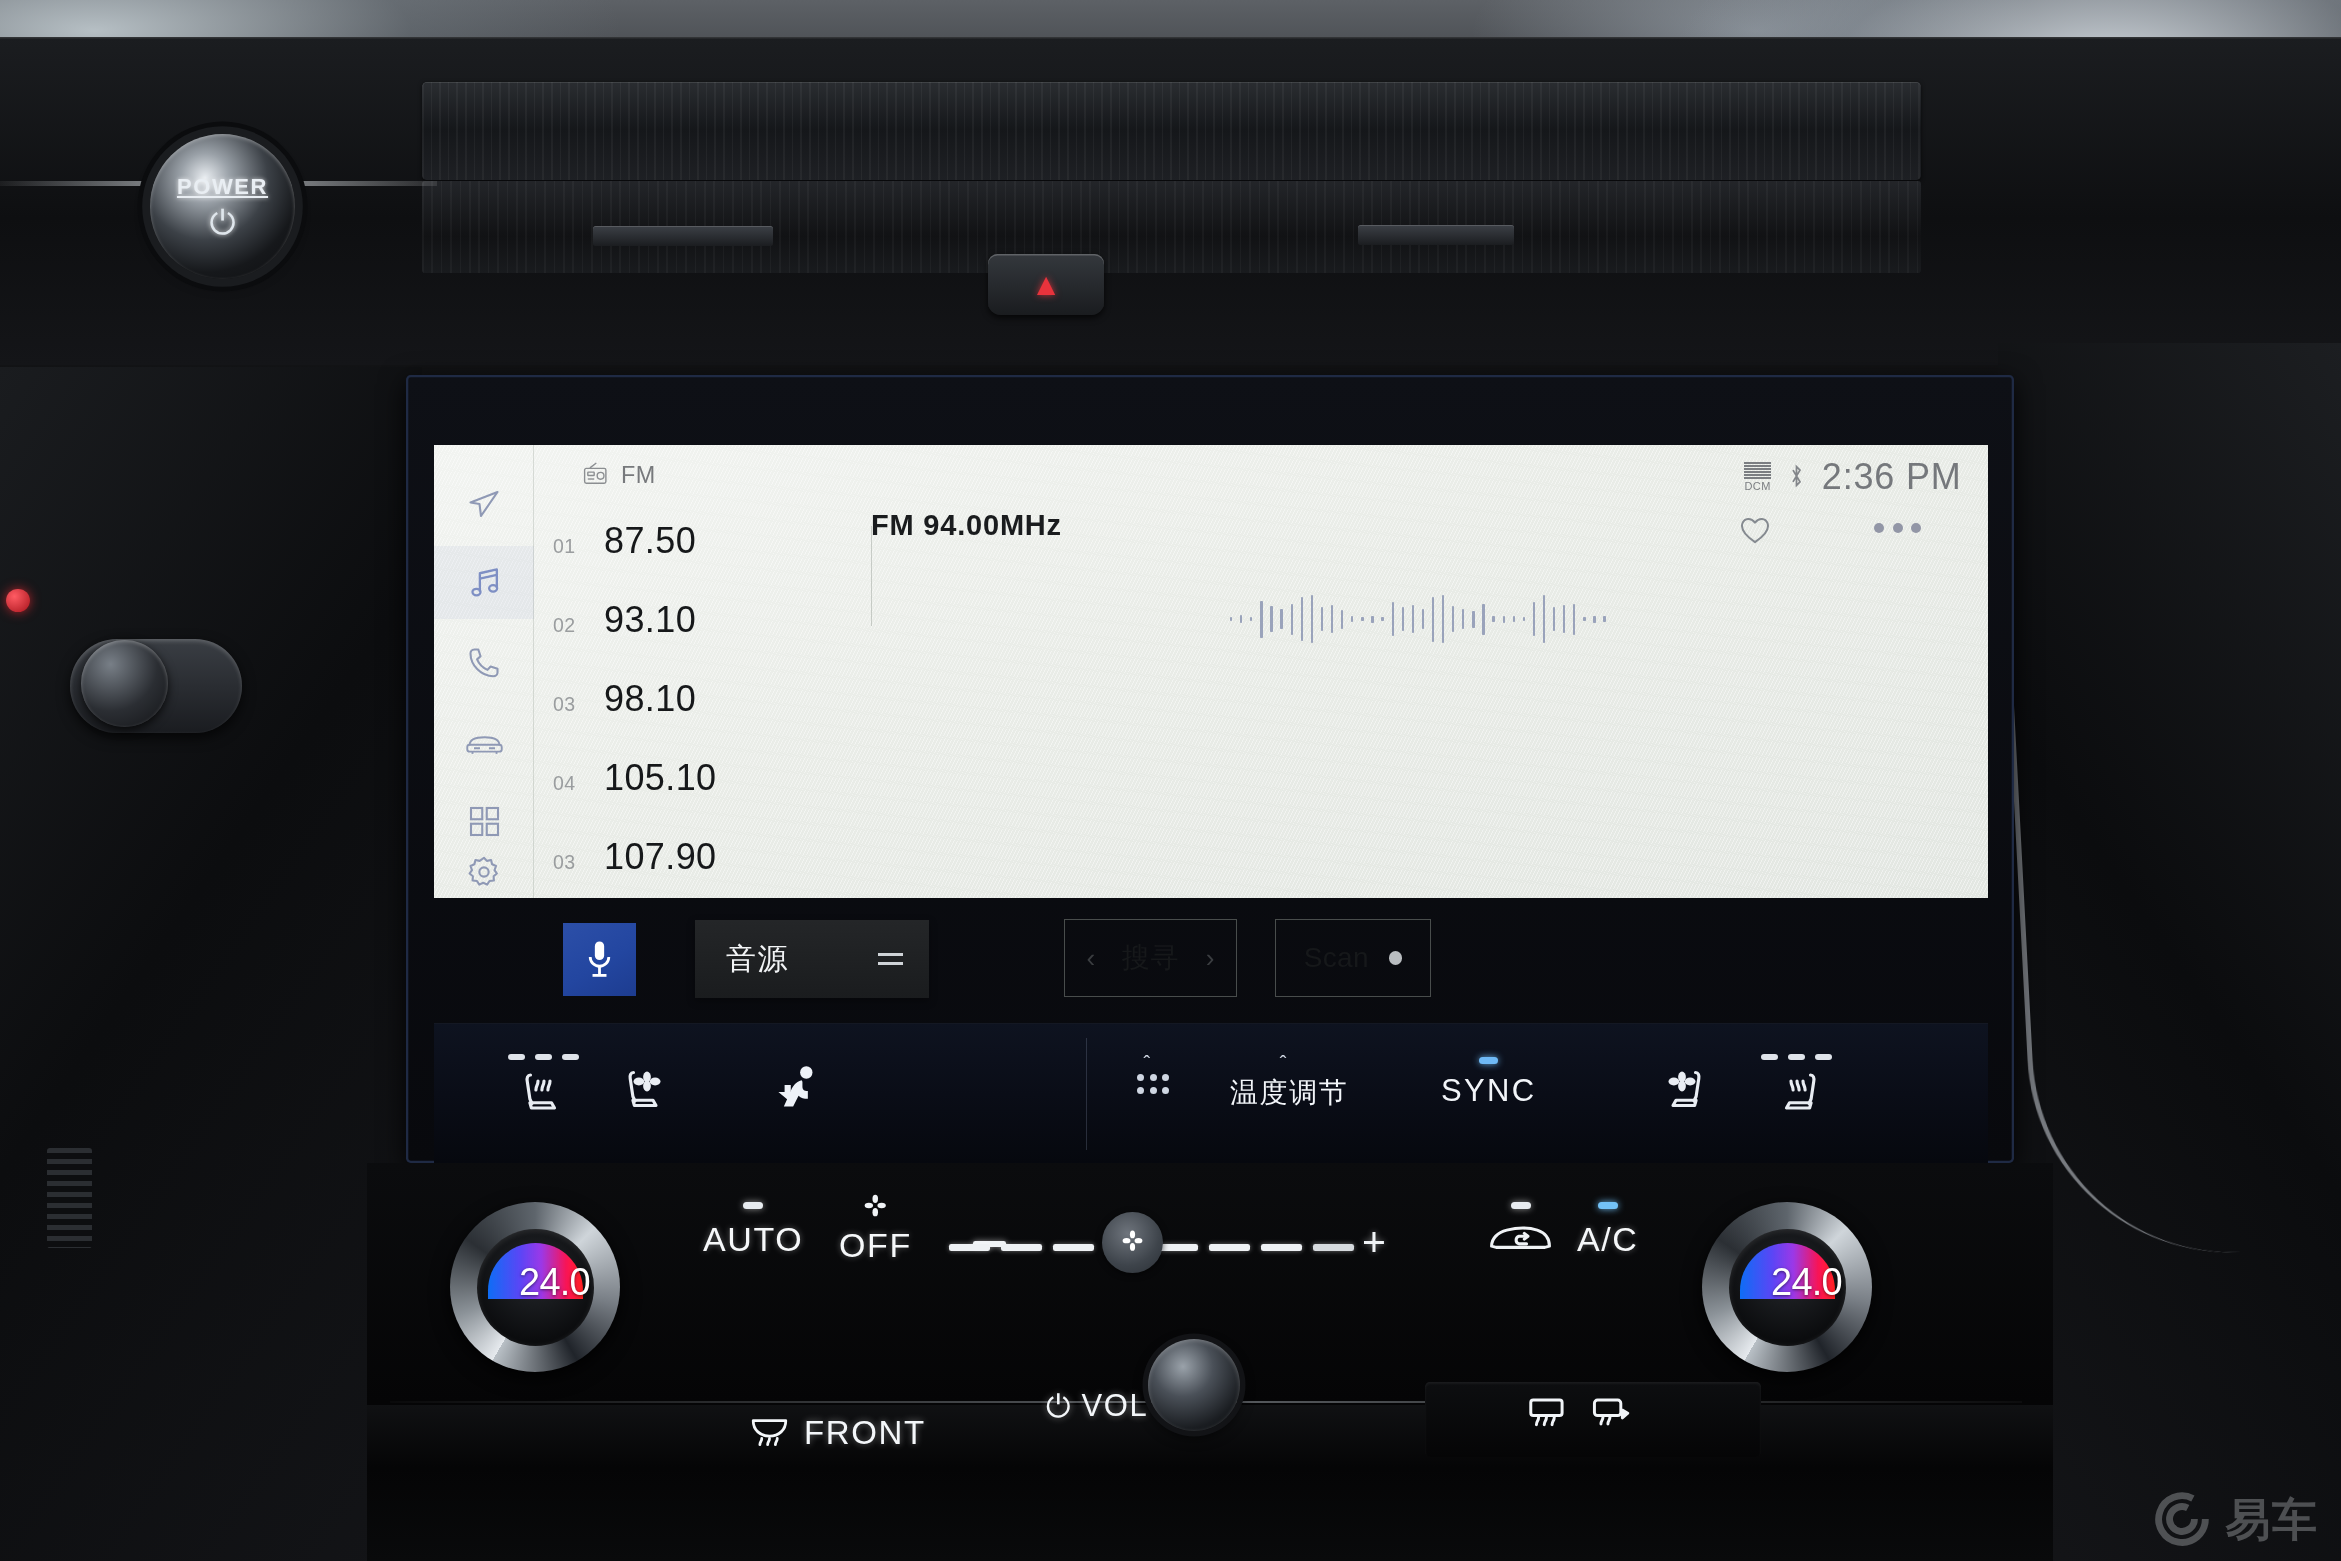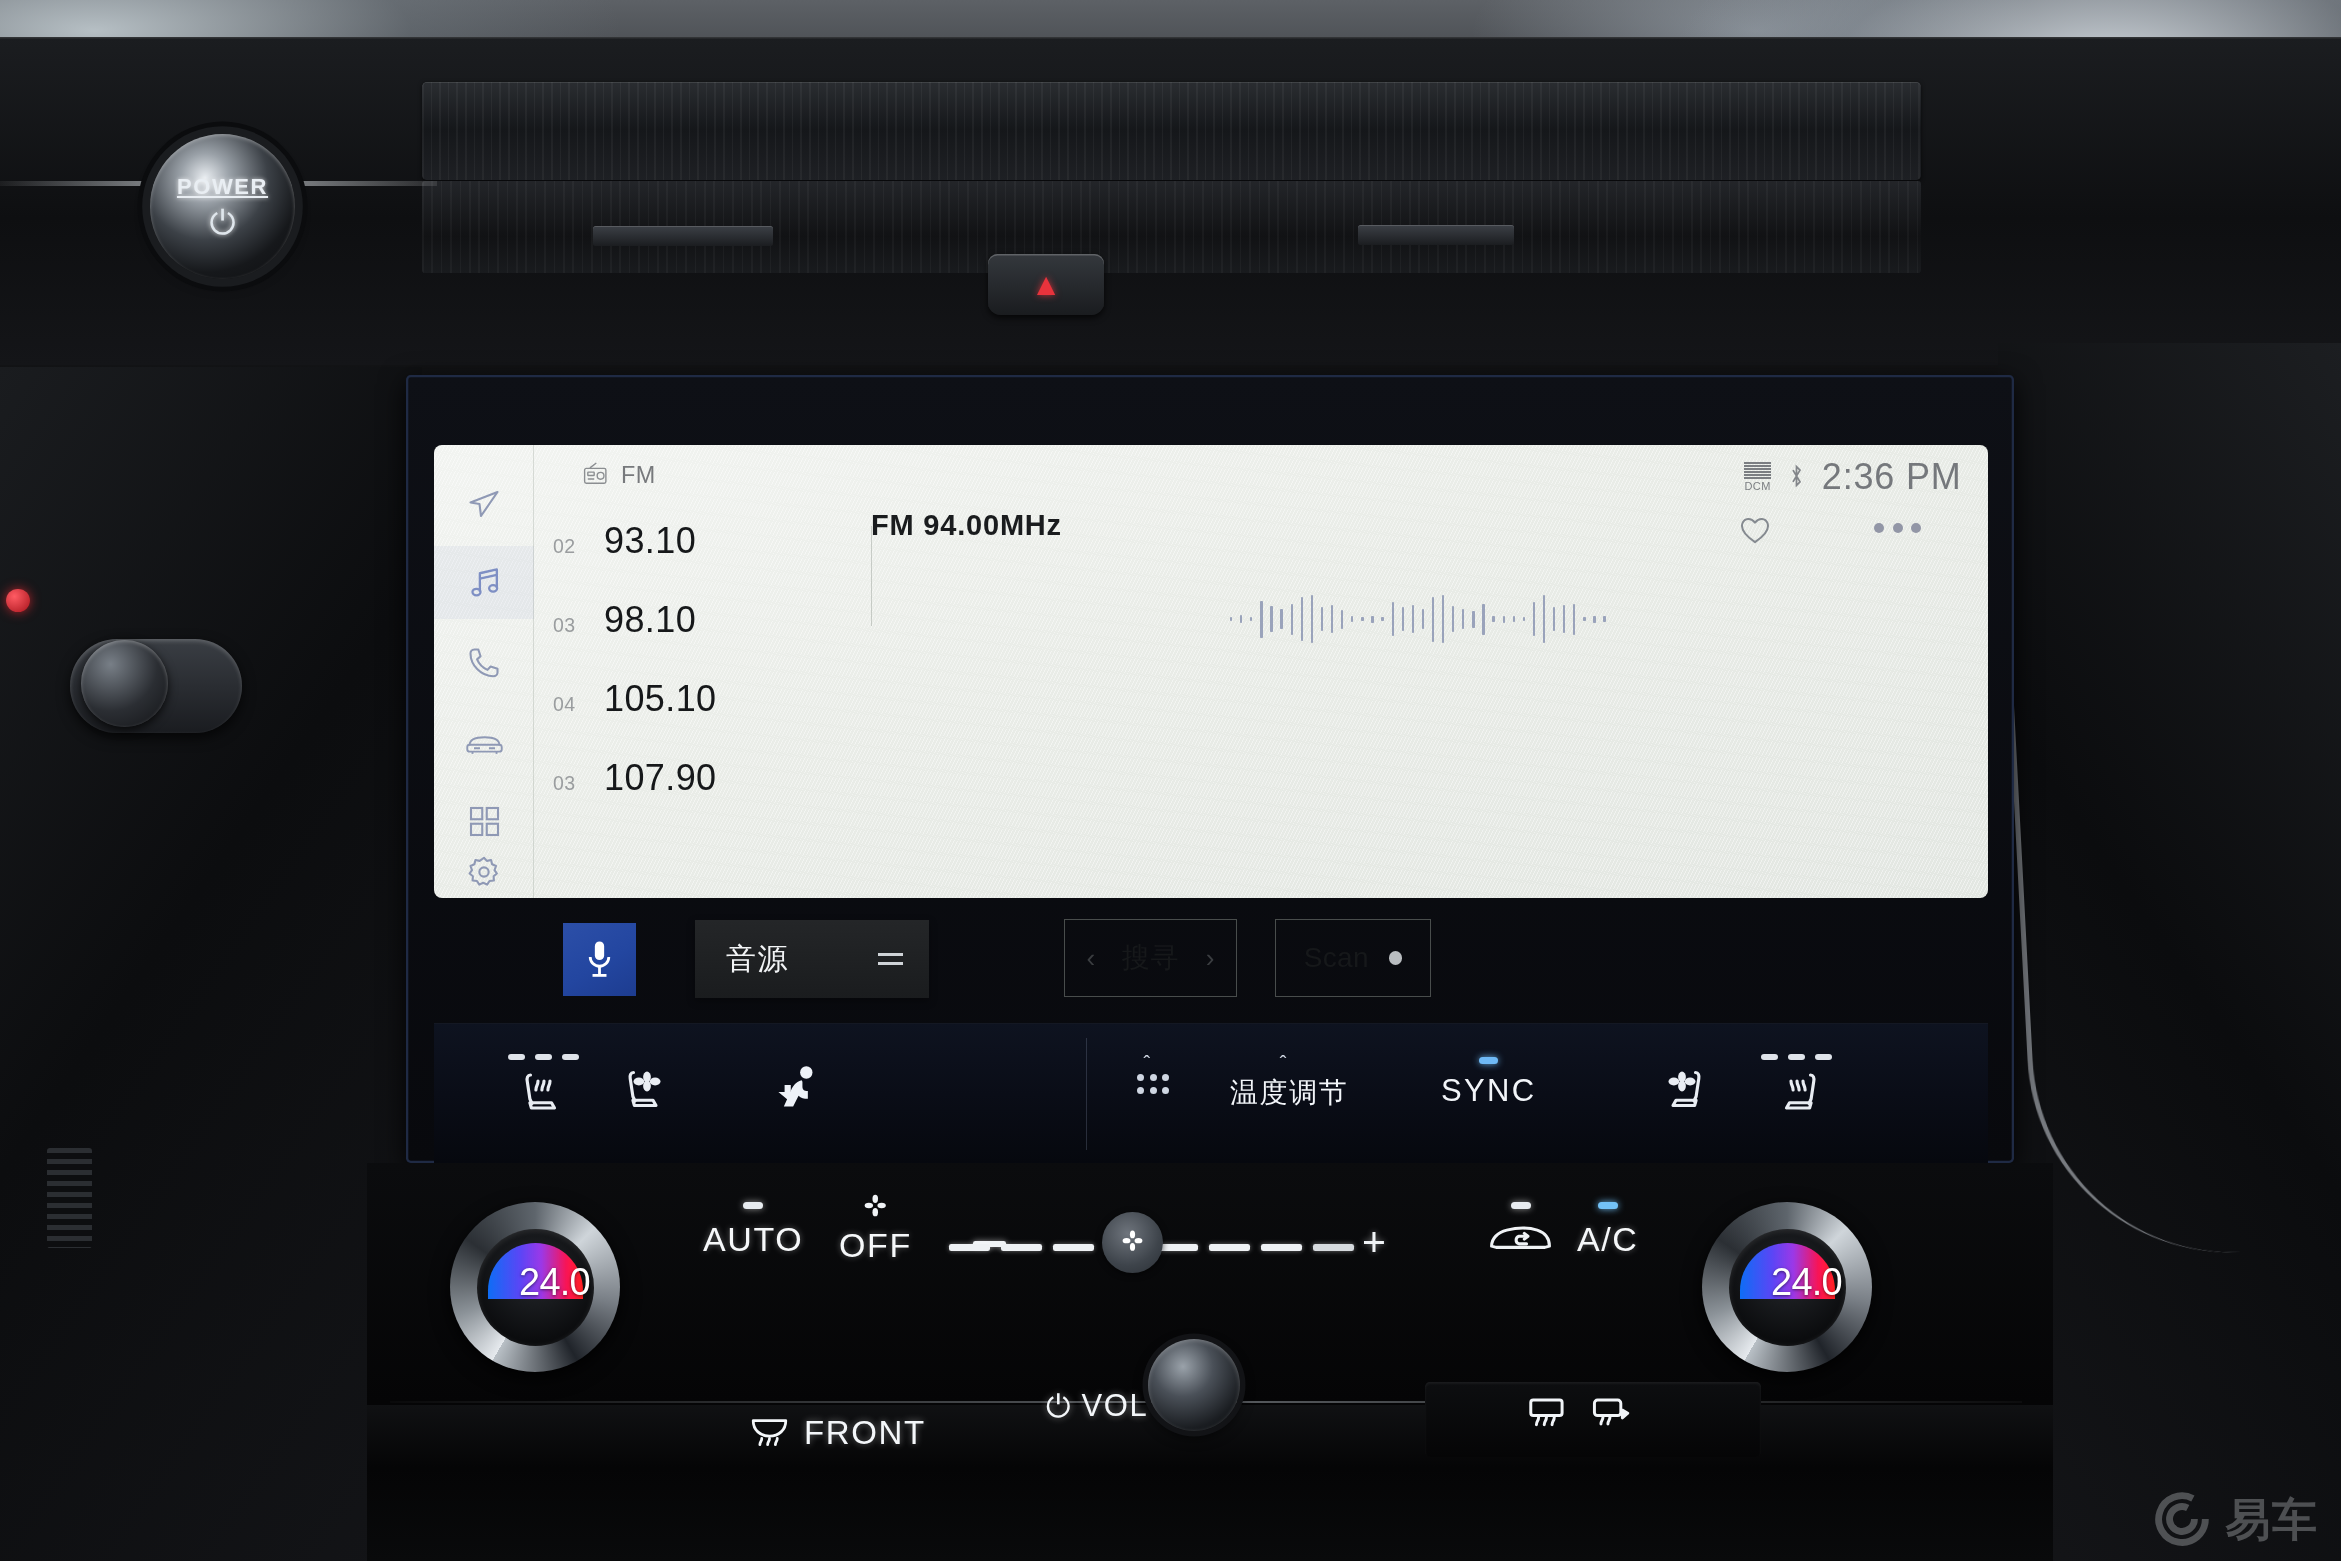--- a/index.html
+++ b/index.html
@@ -96,21 +96,20 @@
     background:linear-gradient(180deg,#0e1016 0%,#08090d 100%);
     box-shadow:0 7.8px 26.5px rgba(0,0,0,.85), inset 0 0 0 2.3px #1f2a44;
     border-radius:4.7px;
   }
   #screen {
     position:absolute; left:434px; top:445px; width:1554px; height:453px;
     background:
       repeating-linear-gradient(118deg, rgba(255,255,255,.45) 0 0.8px, rgba(0,0,0,0) 0.8px 3.1px),
       linear-gradient(160deg,#f2f4f1 0%,#e9ece7 45%,#e3e7e2 100%);
     overflow:hidden;
-    border-radius:8px;
   }
   
   .statusbar { position:absolute; left:0; top:0; width:100%; height:59px; display:flex; align-items:center; }
   .sb-source { position:absolute; left:148px; top:17px; display:flex; align-items:center; gap:12.5px; }
   .sb-source .lbl { font-size:23.4px; color:#77797c; letter-spacing:0.4px; }
   .sb-right { position:absolute; right:26.5px; top:11px; display:flex; align-items:center; gap:17px; }
   .sb-right .time { font-size:36px; color:#75787c; letter-spacing:0.8px; font-weight:400; }
   .dcm { display:flex; flex-direction:column; align-items:center; gap:1.6px; }
   .dcm .bars { width:26.5px; height:17px;
     background:repeating-linear-gradient(180deg,#7b7e82 0 1.6px, rgba(0,0,0,0) 1.6px 3.1px); }
@@ -345,20 +344,24 @@
       <span>
         <svg width="36" height="36" viewBox="0 0 24 24" fill="none" stroke="#8f99b5" stroke-width="1.4" stroke-linejoin="round">
           <circle cx="12" cy="12" r="3.1"></circle>
           <path d="M12 2.5 l1.9 2.1 2.8-.6 .7 2.8 2.6 1.2 -1 2.7 1.6 2.3 -2.2 1.8 .2 2.9 -2.9 .3 -1.6 2.4 -2.6-1.2 -2.6 1.2 -1.6-2.4 -2.9-.3 .2-2.9 -2.2-1.8 1.6-2.3 -1-2.7 2.6-1.2 .7-2.8 2.8 .6 Z"></path>
         </svg>
       </span>
     </div>
   </div>
 
   <div class="presets">
+    <div class="preset">
+      <span class="num">01</span>
+      <span class="freq">87.50</span>
+    </div>
     <div class="preset">
       <span class="num">02</span>
       <span class="freq">93.10</span>
     </div>
     <div class="preset">
       <span class="num">03</span>
       <span class="freq">98.10</span>
     </div>
     <div class="preset">
       <span class="num">04</span>

